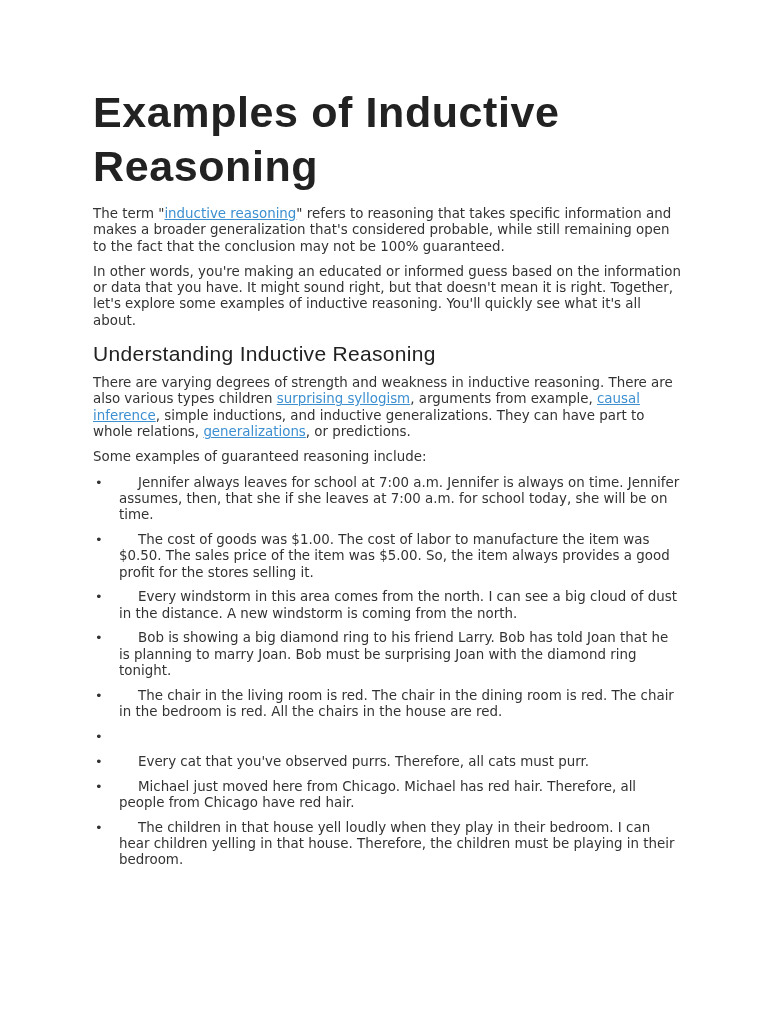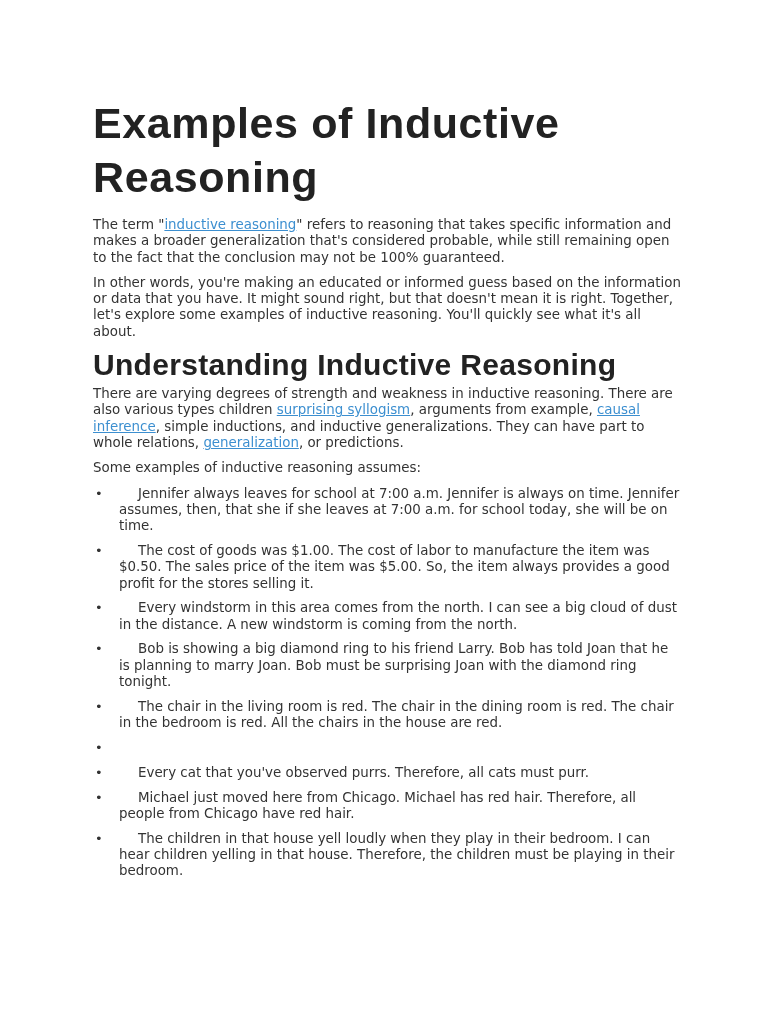--- a/index.html
+++ b/index.html
@@ -9,40 +9,40 @@
     }
     body {
       width: 768px;
       height: 1024px;
       overflow: hidden;
       position: relative;
     }
     .page {
       position: absolute;
       left: 93px;
-      top: 96px;
+      top: 85px;
       width: 590px;
       color: #333333;
       font-family: "DejaVu Sans", sans-serif;
       font-size: 13.4px;
       line-height: 16.3px;
     }
     h1 {
       font-family: "Liberation Sans", sans-serif;
       font-weight: bold;
       font-size: 43px;
       line-height: 54px;
       color: #222222;
       margin: 0 0 13px 0;
       letter-spacing: 0.6px;
     }
     h2 {
       font-family: "Liberation Sans", sans-serif;
-      font-weight: bold;
-      font-size: 30px;
+      font-weight: normal;
+      font-size: 21px;
       line-height: 30px;
       color: #222222;
       margin: 10px 0 6px 0;
       letter-spacing: 0.3px;
     }
     p {
       margin: 0 0 9px 0;
     }
     a {
       color: #3c8fd0;
@@ -75,23 +75,23 @@
 
 <div class="page">
   <h1><span>Examples of Inductive</span><br><span>Reasoning</span></h1>
 
   <p><span>The term "</span><a>inductive reasoning</a><span>" refers to reasoning that takes specific information and makes a broader generalization that's considered probable, while still remaining open to the fact that the conclusion may not be 100% guaranteed.</span></p>
 
   <p>In other words, you're making an educated or informed guess based on the information or data that you have. It might sound right, but that doesn't mean it is right. Together, let's explore some examples of inductive reasoning. You'll quickly see what it's all about.</p>
 
   <h2>Understanding Inductive Reasoning</h2>
 
-  <p><span>There are varying degrees of strength and weakness in inductive reasoning. There are also various types children </span><a>surprising syllogism</a><span>, arguments from example, </span><a>causal inference</a><span>, simple inductions, and inductive generalizations. They can have part to whole relations, </span><a>generalization</a><span>, or predictions.</span></p>
+  <p><span>There are varying degrees of strength and weakness in inductive reasoning. There are also various types children </span><a>surprising syllogism</a><span>, arguments from example, </span><a>causal inference</a><span>, simple inductions, and inductive generalizations. They can have part to whole relations, </span><a>generalizations</a><span>, or predictions.</span></p>
 
-  <p>Some examples of inductive reasoning assumes:</p>
+  <p>Some examples of guaranteed reasoning include:</p>
 
   <ul>
     <li><span class="bullet">•</span><span class="indent"></span><span>Jennifer always leaves for school at 7:00 a.m. Jennifer is always on time. Jennifer assumes, then, that she if she leaves at 7:00 a.m. for school today, she will be on time.</span></li>
     <li><span class="bullet">•</span><span class="indent"></span><span>The cost of goods was $1.00. The cost of labor to manufacture the item was $0.50. The sales price of the item was $5.00. So, the item always provides a good profit for the stores selling it.</span></li>
     <li><span class="bullet">•</span><span class="indent"></span><span>Every windstorm in this area comes from the north. I can see a big cloud of dust in the distance. A new windstorm is coming from the north.</span></li>
     <li><span class="bullet">•</span><span class="indent"></span><span>Bob is showing a big diamond ring to his friend Larry. Bob has told Joan that he is planning to marry Joan. Bob must be surprising Joan with the diamond ring tonight.</span></li>
     <li><span class="bullet">•</span><span class="indent"></span><span>The chair in the living room is red. The chair in the dining room is red. The chair in the bedroom is red. All the chairs in the house are red.</span></li>
     <li><span class="bullet">•</span><span class="indent"></span></li>
     <li><span class="bullet">•</span><span class="indent"></span><span>Every cat that you've observed purrs. Therefore, all cats must purr.</span></li>
     <li><span class="bullet">•</span><span class="indent"></span><span>Michael just moved here from Chicago. Michael has red hair. Therefore, all people from Chicago have red hair.</span></li>

